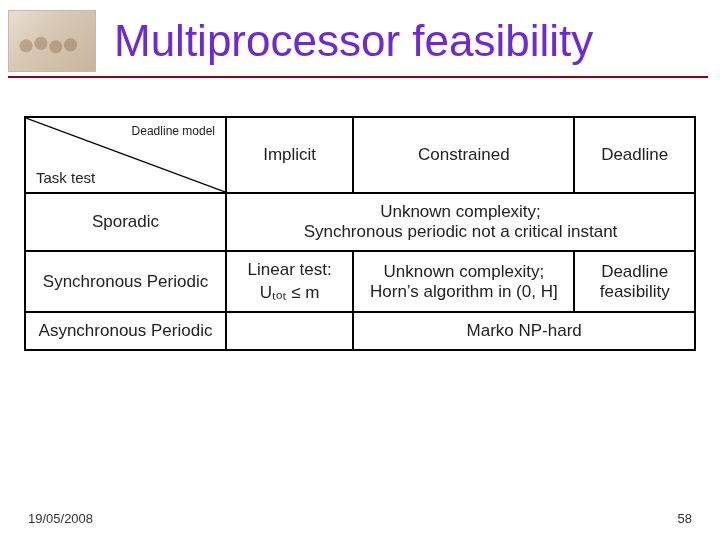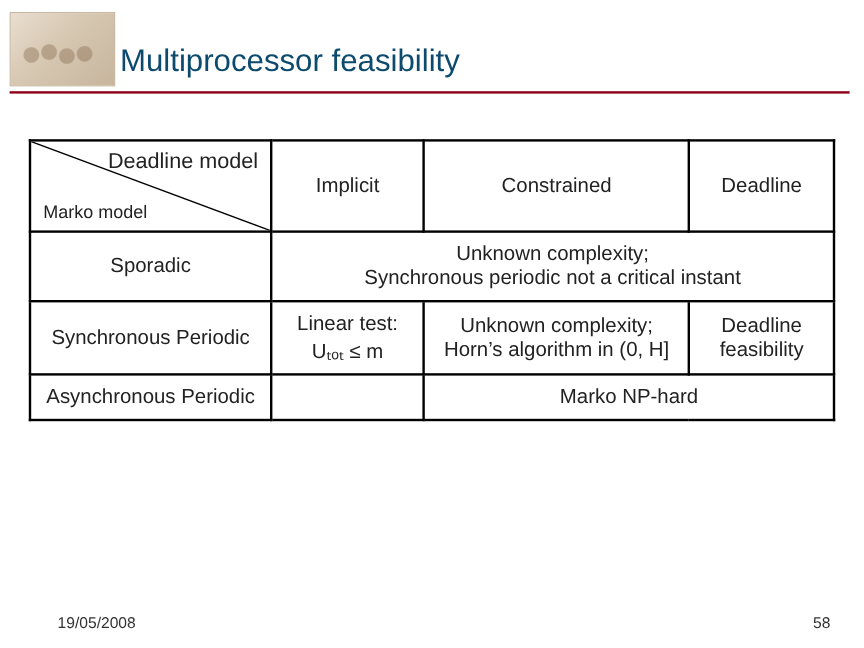--- a/index.html
+++ b/index.html
@@ -17,23 +17,23 @@
   .logo::after {
     content: "";
     position: absolute; inset: 6px;
     background:
       radial-gradient(circle at 15% 60%, rgba(120,90,60,.35) 0 6px, transparent 7px),
       radial-gradient(circle at 35% 55%, rgba(120,90,60,.35) 0 6px, transparent 7px),
       radial-gradient(circle at 55% 62%, rgba(120,90,60,.35) 0 6px, transparent 7px),
       radial-gradient(circle at 75% 58%, rgba(120,90,60,.35) 0 6px, transparent 7px);
   }
   .title {
-    font-size: 26px;
-    color: #0c4a6e;
-    margin-left: 4px;
+    font-size: 44px;
+    color: #6d28d9;
+    margin-left: 18px;
     padding-bottom: 6px;
     font-weight: 400;
   }
   .hr {
     height: 2px; background: #8d0018;
     margin: 4px 0 0 8px; width: 700px;
   }
 
   .tablewrap { padding: 38px 24px 0 24px; }
   table {
@@ -56,32 +56,32 @@
   col.c3 { width: 18%; }
 
   .diagcell {
     position: relative;
     height: 76px;
     padding: 0;
   }
   .diagcell svg { position: absolute; inset: 0; width: 100%; height: 100%; }
   .diag-top {
     position: absolute; top: 6px; right: 10px;
-    font-size: 18px; text-align: right;
+    font-size: 12px; text-align: right;
   }
   .diag-bot {
     position: absolute; bottom: 6px; left: 10px;
     font-size: 15px; text-align: left;
   }
 
   .footer {
     position: absolute;
     bottom: 14px; left: 0; width: 100%;
     display: flex; justify-content: space-between;
-    padding: 0 28px 0 48px;
+    padding: 0 28px 0 28px;
     font-size: 13px; color: #333;
   }
 </style>
 </head>
 <body>
 
 <div class="slide">
   <div class="header">
     <div class="logo"></div>
     <div class="title">Multiprocessor feasibility</div>
@@ -96,21 +96,21 @@
           <col class="c2">
           <col class="c3">
       </colgroup>
       <tbody>
           <tr>
         <td class="diagcell">
           <svg viewBox="0 0 100 100" preserveAspectRatio="none">
             <line x1="0" y1="0" x2="100" y2="100" stroke="#000" stroke-width="1.2"></line>
           </svg>
           <div class="diag-top">Deadline model</div>
-          <div class="diag-bot">Marko model</div>
+          <div class="diag-bot">Task test</div>
         </td>
         <td>Implicit</td>
         <td>Constrained</td>
         <td>Deadline</td>
       </tr>
       <tr>
         <td>Sporadic</td>
         <td colspan="3" style="white-space:pre-line;">Unknown complexity;
 Synchronous periodic not a critical instant</td>
       </tr>

